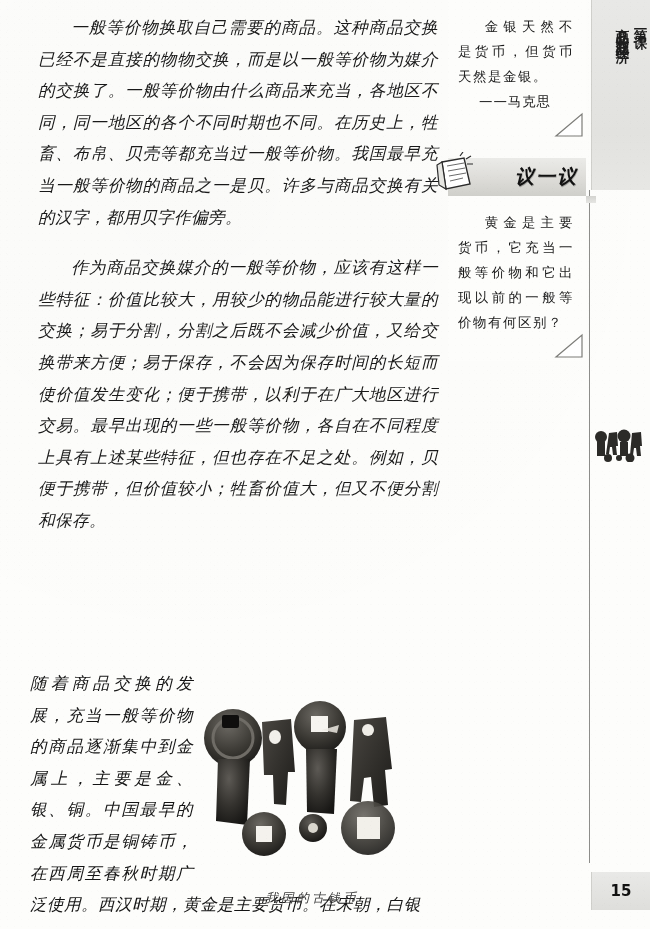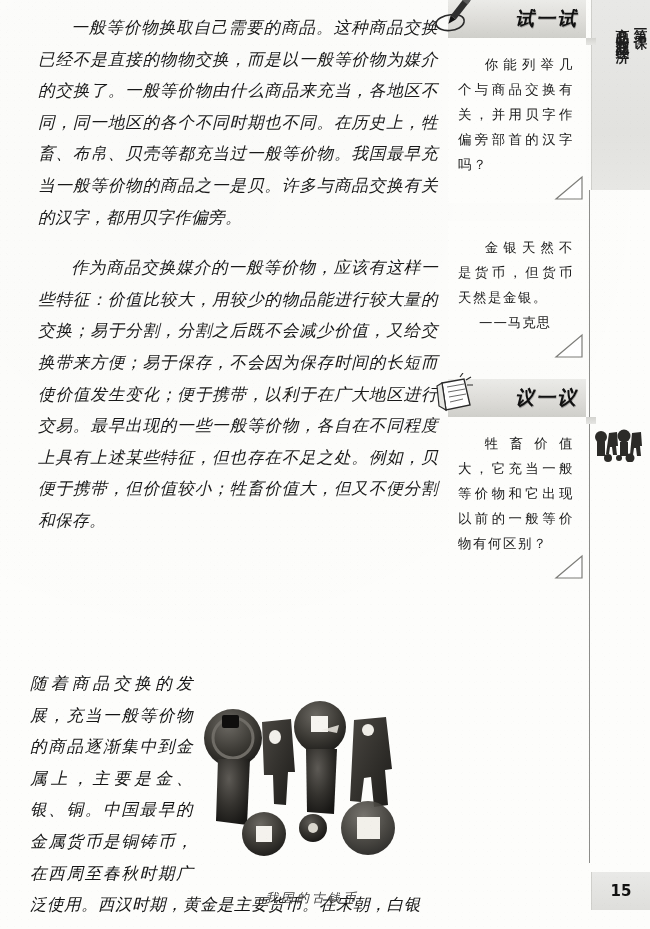--- a/index.html
+++ b/index.html
@@ -337,43 +337,20 @@
         <circle cx="172" cy="131" r="27" fill="url(#mt2)" opacity="0.92"></circle>
         <rect x="161" y="120" width="23" height="22" fill="#f2f0ea"></rect>
       </g>
     </svg>
   </div>
 
   <div class="coin-caption">我国的古钱币</div>
 
   <div class="sidebar">
 
-    <div class="side-box">
-      <div class="side-head">
-        <div class="side-icon">
-          <svg viewBox="0 0 54 46" width="54" height="46" aria-hidden="true">
-            <path d="M6 30 C6 20, 36 16, 34 28 C32 38, 8 40, 6 30 Z" fill="none" stroke="#2a2a2a" stroke-width="1.6"></path>
-            <g transform="rotate(38 30 16)">
-              <rect x="26" y="2" width="6.5" height="24" fill="#2f2f2f"></rect>
-              <rect x="26" y="2" width="6.5" height="5" fill="#5b5b5b"></rect>
-              <path d="M26 26 L32.5 26 L29.3 34 Z" fill="#111"></path>
-            </g>
-          </svg>
-        </div>
-        <span class="side-title">试一试</span>
-      </div>
-      <div class="side-body">
-        <span>你能列举几个与商品交换有关，并用贝字作偏旁部首的汉字吗？</span>
-        <span class="dogear">
-          <svg viewBox="0 0 30 26" width="30" height="26" aria-hidden="true">
-            <path d="M2 24 L28 24 L28 2 Z" fill="#ffffff" stroke="#7d7d79" stroke-width="1.2"></path>
-          </svg>
-        </span>
-      </div>
-    </div>
 
     <div class="side-box">
       <div class="side-body">
         <span>金银天然不是货币，但货币天然是金银。</span>
         <span class="attrib">——马克思</span>
         <span class="dogear">
           <svg viewBox="0 0 30 26" width="30" height="26" aria-hidden="true">
             <path d="M2 24 L28 24 L28 2 Z" fill="#ffffff" stroke="#7d7d79" stroke-width="1.2"></path>
           </svg>
         </span>
@@ -389,21 +366,21 @@
             <line x1="17" y1="14" x2="34" y2="11" stroke="#6a6a6a" stroke-width="1"></line>
             <line x1="18" y1="19" x2="35" y2="16" stroke="#6a6a6a" stroke-width="1"></line>
             <line x1="19" y1="24" x2="36" y2="21" stroke="#6a6a6a" stroke-width="1"></line>
             <line x1="20" y1="29" x2="33" y2="26" stroke="#6a6a6a" stroke-width="1"></line>
             <path d="M30 4 L33 0 M36 7 L41 4 M37 12 L43 12" stroke="#2b2b2b" stroke-width="1.2"></path>
           </svg>
         </div>
         <span class="side-title">议一议</span>
       </div>
       <div class="side-body">
-        <span>牲畜价值大，它充当一般等价物和它出现以前的一般等价物有何区别？</span>
+        <span>黄金是主要货币，它充当一般等价物和它出现以前的一般等价物有何区别？</span>
         <span class="dogear">
           <svg viewBox="0 0 30 26" width="30" height="26" aria-hidden="true">
             <path d="M2 24 L28 24 L28 2 Z" fill="#ffffff" stroke="#7d7d79" stroke-width="1.2"></path>
           </svg>
         </span>
       </div>
     </div>
   </div>
 
   <div class="side-ornament">

